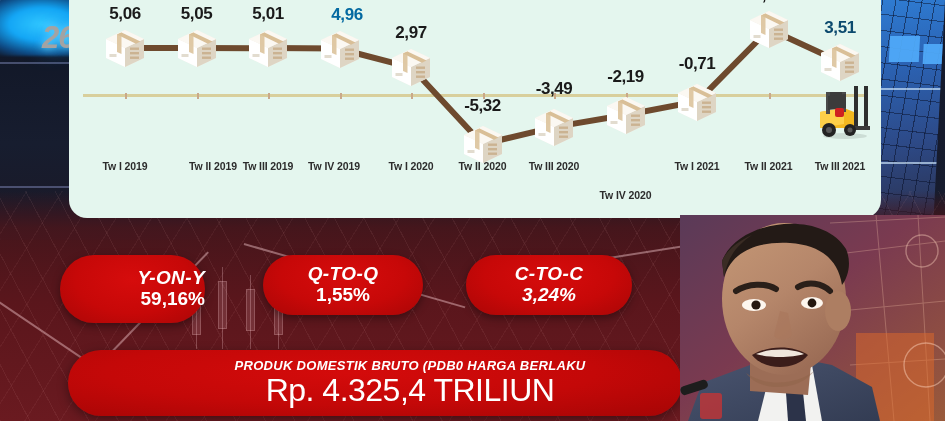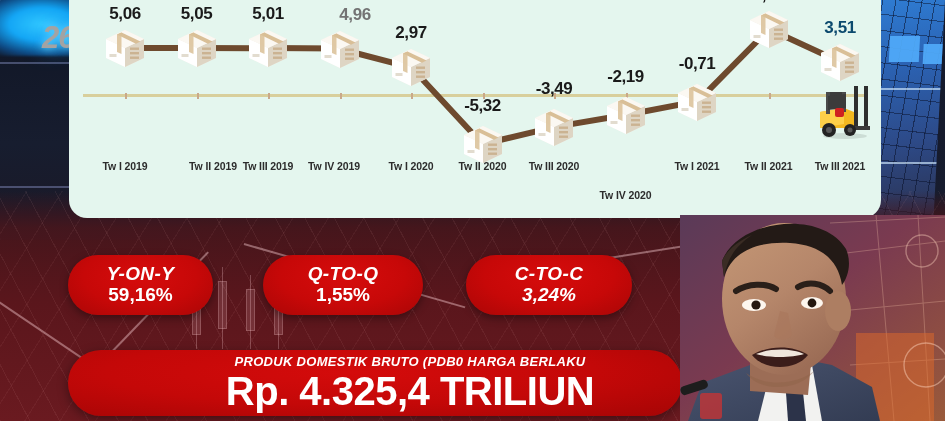--- a/index.html
+++ b/index.html
@@ -217,22 +217,22 @@
   }
   #pdb-caption {
     font-size: 13px;
     font-weight: 700;
     font-style: italic;
     letter-spacing: 0.3px;
     line-height: 1;
     margin-bottom: 2px;
   }
   #pdb-amount {
-    font-size: 40px;
-    font-weight: 700;
+    font-size: 32px;
+    font-weight: 400;
     letter-spacing: -0.5px;
     line-height: 1.05;
     white-space: nowrap;
   }
 
   
   #speaker {
     position: absolute;
     right: 0; bottom: 0;
     width: 265px; height: 206px;
@@ -355,21 +355,21 @@
   <path d="M4 14 L23 23 L23 42 L4 33 Z" fill="#ffffff"></path>
   <path d="M23 23 L42 14 L42 33 L23 42 Z" fill="#ded5c4"></path>
   <path d="M4 14 L23 5 L42 14 L23 23 Z" fill="#fbf8f2"></path>
   <path d="M15 9.6 L19.5 7.4 L38.5 16.6 L34 18.8 Z" fill="#d9bf97"></path>
   <path d="M19.5 7.4 L15 9.6 L15 27 L19.5 29 Z" fill="#d9bf97" opacity="0.85"></path>
   <rect x="28" y="22.5" width="9" height="2.4" fill="#cbb392"></rect>
   <rect x="28" y="27" width="9" height="2.4" fill="#cbb392"></rect>
   <rect x="28" y="31.5" width="9" height="2.4" fill="#cbb392"></rect>
   <rect x="7.5" y="29" width="7" height="3" fill="#e2dccf"></rect>
 </svg></div>
-        <div class="dp-label" style="left: 286px; top: 30.872px; color: #737373;">4,96</div>
+        <div class="dp-label" style="left: 278px; top: 30.872px; color: #0369a1;">4,96</div>
         <div class="box" style="left: 342px; top: 93.379px;">
 <svg viewBox="0 0 46 46">
   <path d="M4 14 L23 5 L42 14 L42 33 L23 42 L4 33 Z" fill="#f3efe7"></path>
   <path d="M4 14 L23 23 L23 42 L4 33 Z" fill="#ffffff"></path>
   <path d="M23 23 L42 14 L42 33 L23 42 Z" fill="#ded5c4"></path>
   <path d="M4 14 L23 5 L42 14 L23 23 Z" fill="#fbf8f2"></path>
   <path d="M15 9.6 L19.5 7.4 L38.5 16.6 L34 18.8 Z" fill="#d9bf97"></path>
   <path d="M19.5 7.4 L15 9.6 L15 27 L19.5 29 Z" fill="#d9bf97" opacity="0.85"></path>
   <rect x="28" y="22.5" width="9" height="2.4" fill="#cbb392"></rect>
   <rect x="28" y="27" width="9" height="2.4" fill="#cbb392"></rect>
@@ -489,21 +489,21 @@
       <path d="M14 10 L32 8 L32 22 L14 24 Z" fill="#3b3b3b"></path>
       <rect x="21" y="22" width="9" height="9" rx="2" fill="#cf2020"></rect>
       <circle cx="15" cy="44" r="7" fill="#232323"></circle>
       <circle cx="15" cy="44" r="3" fill="#585858"></circle>
       <circle cx="36" cy="44" r="6" fill="#232323"></circle>
       <circle cx="36" cy="44" r="2.5" fill="#585858"></circle>
     </svg>
   </div>
 
   <div id="pills">
-      <div class="pill" style="left: 68px; top: 255px; width: 145px; height: 60px;">
+      <div class="pill" style="left: 60px; top: 255px; width: 145px; height: 68px; align-items: flex-end;">
         <div class="pill-title">Y-ON-Y</div>
         <div class="pill-value">59,16%</div>
       </div>
       <div class="pill" style="left: 263px; top: 255px; width: 160px; height: 60px;">
         <div class="pill-title">Q-TO-Q</div>
         <div class="pill-value">1,55%</div>
       </div>
       <div class="pill" style="left: 466px; top: 255px; width: 166px; height: 60px;">
         <div class="pill-title">C-TO-C</div>
         <div class="pill-value ital">3,24%</div>

